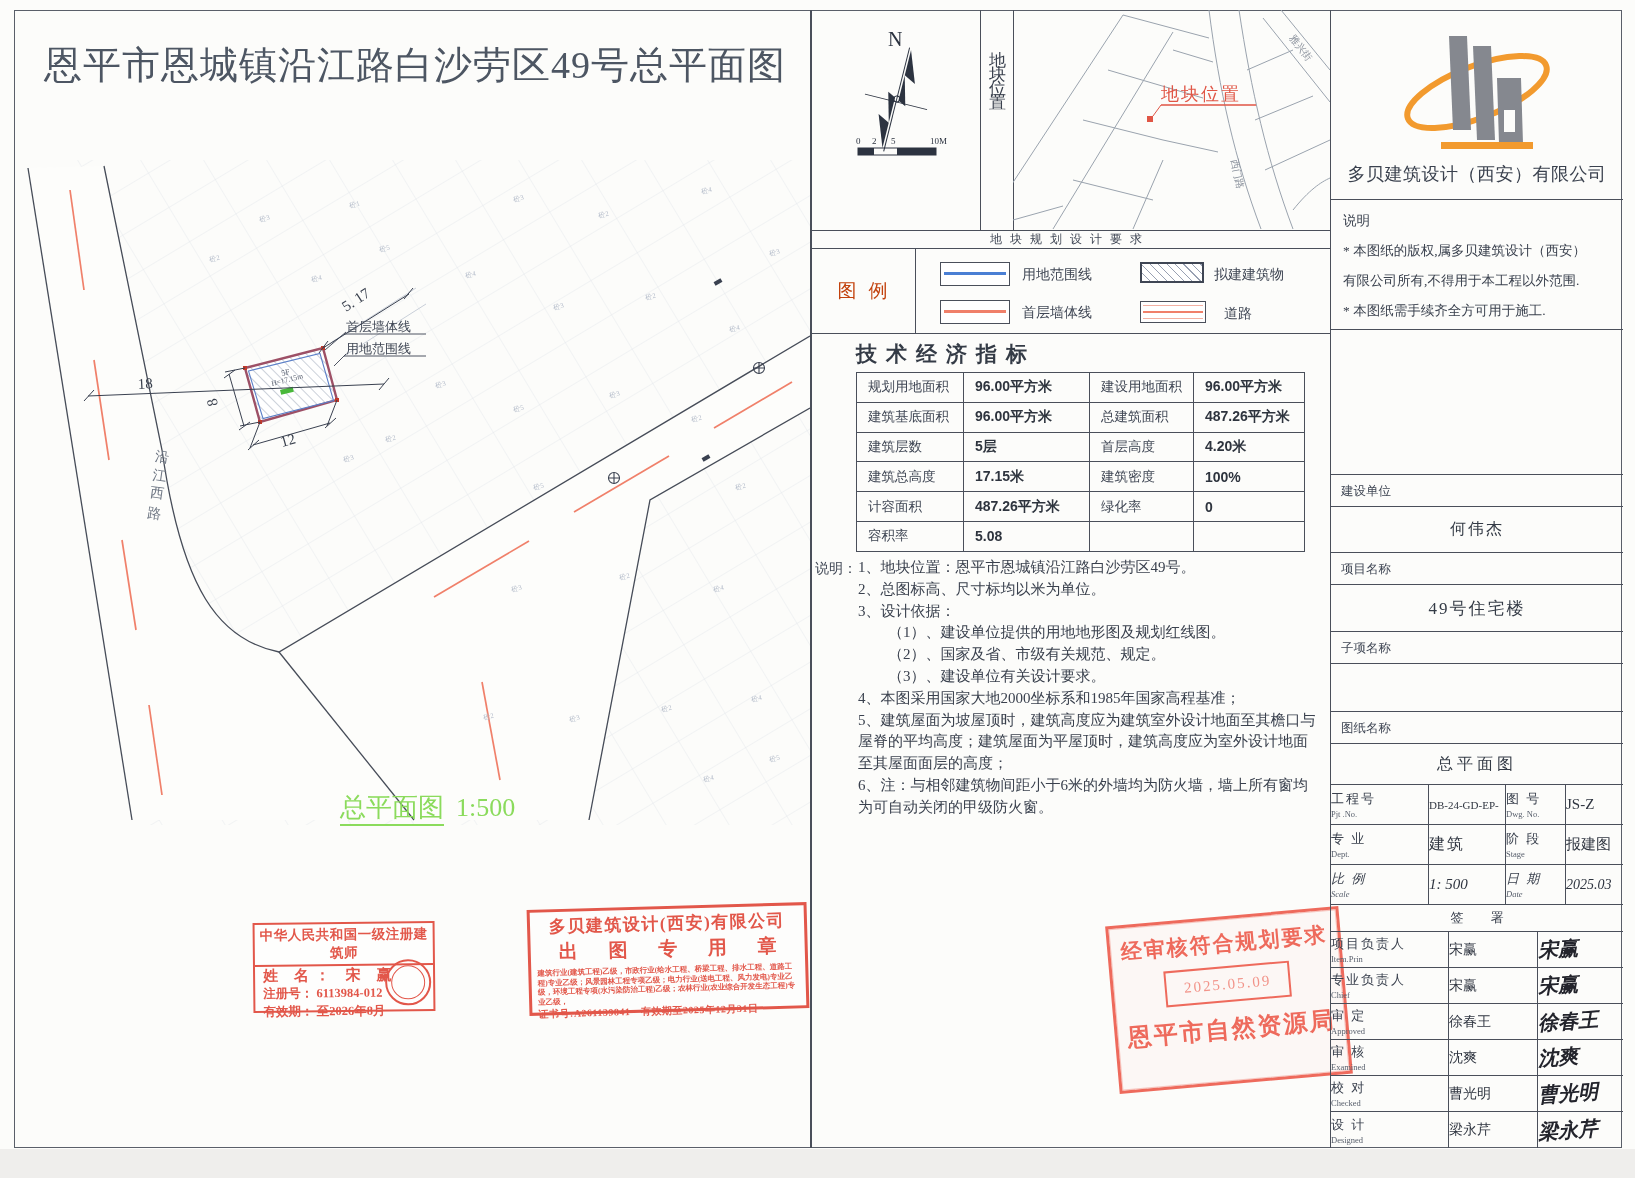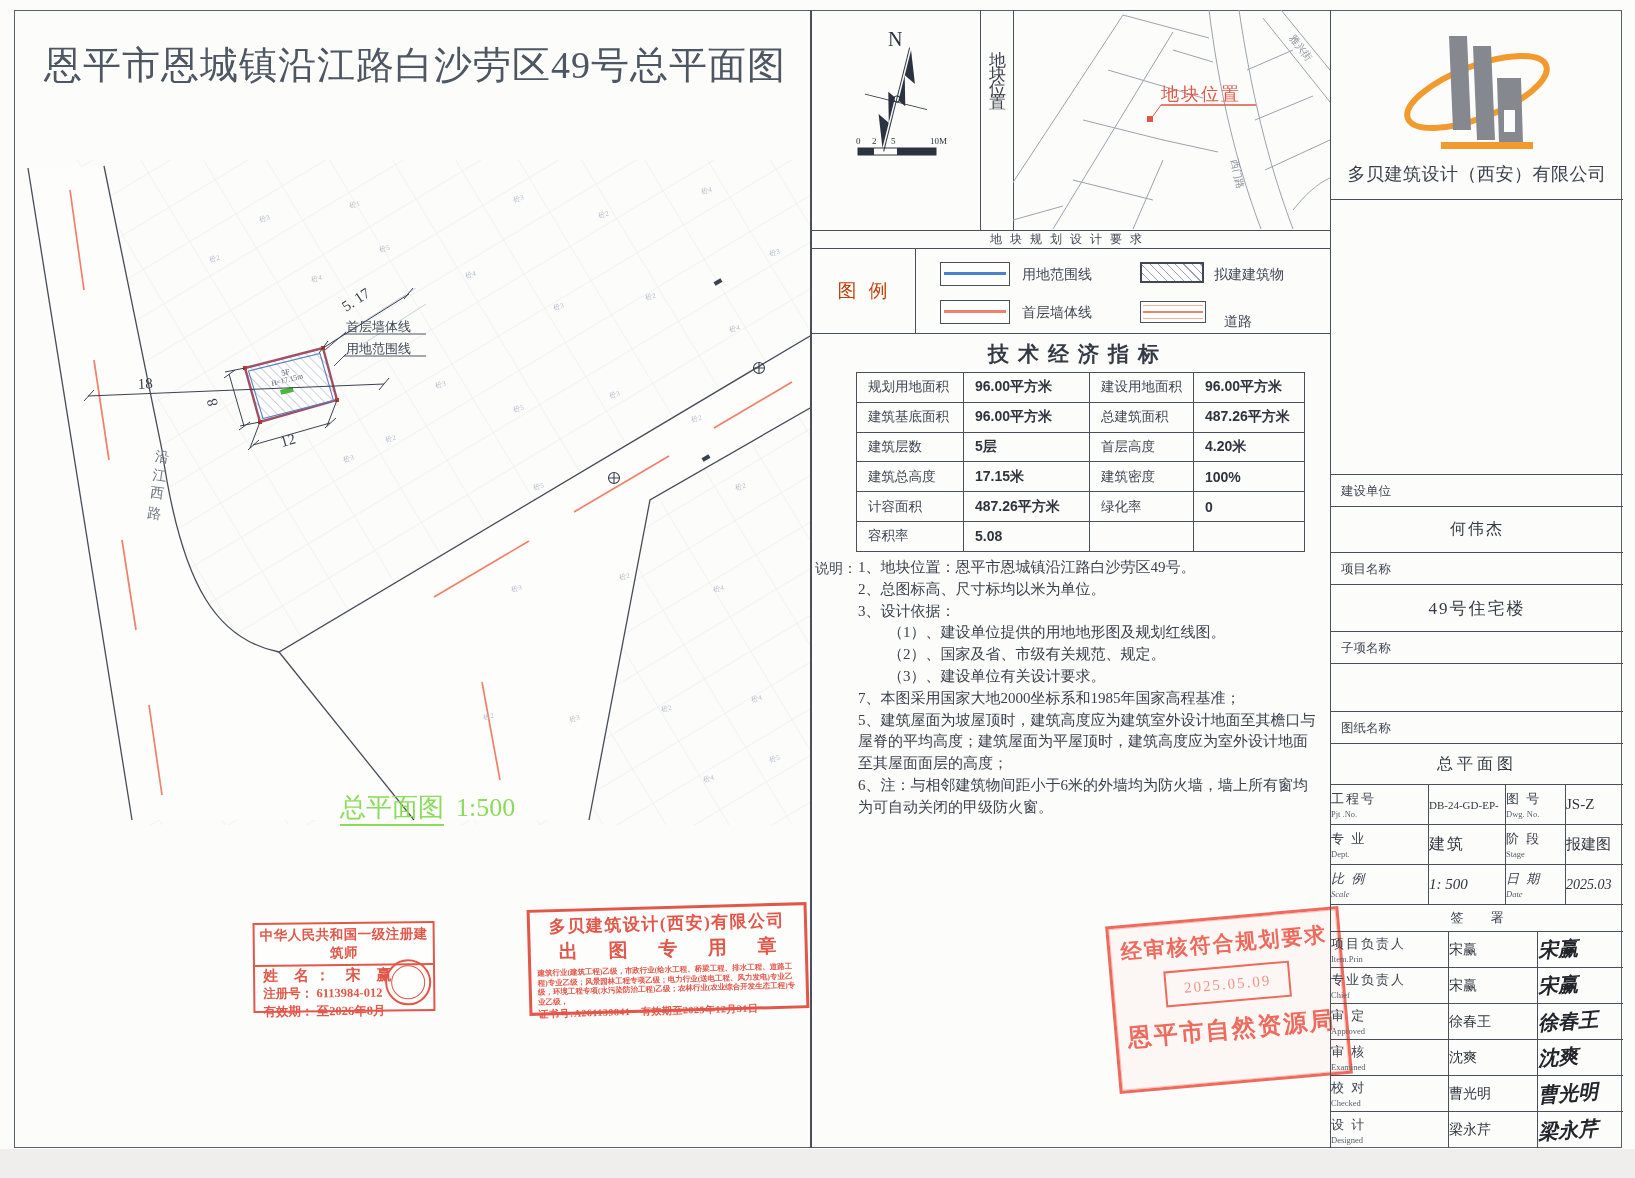--- a/index.html
+++ b/index.html
@@ -32,21 +32,21 @@
                 font-size:19px;letter-spacing:12px;text-indent:12px;display:flex;align-items:center;justify-content:center;color:#c2410c;}
   .leg-sym{position:absolute;width:68px;height:22px;border:1px solid #4a4f5a;background:#fff;}
   .leg-line{position:absolute;left:3px;right:3px;top:9px;height:2.5px;}
   .leg-lab{position:absolute;font-size:14px;color:#3f4654;white-space:nowrap;}
   #leg-hatch{background:repeating-linear-gradient(45deg,#fff 0 5px,#98a0b2 5px 6px);border:2.5px solid #3f4654;width:60px;height:17px;}
   #leg-road{width:64px;height:20px;}
   #leg-road .r1{position:absolute;left:2px;right:2px;top:3px;height:1px;background:#f3b0a2;}
   #leg-road .r2{position:absolute;left:2px;right:2px;top:9px;height:1.8px;background:#f0806a;}
   #leg-road .r3{position:absolute;left:2px;right:2px;bottom:3px;height:1px;background:#f3b0a2;}
   
-  #ind-title{left:856px;top:340px;width:444px;text-align:center;font-size:21px;letter-spacing:9px;color:#343b46;font-weight:bold;}
+  #ind-title{left:856px;top:340px;width:444px;font-size:21px;letter-spacing:9px;color:#343b46;font-weight:bold;}
   #ind-table{left:856px;top:372px;border-collapse:collapse;}
   #ind-table td{border:1.2px solid #4a4f5a;height:28.8px;padding:0 0 0 11px;}
   #ind-table td.lab{width:95px;font-size:13.5px;color:#3f4654;}
   #ind-table td.val{width:114px;font-family:"Liberation Sans",sans-serif;font-size:14px;font-weight:600;color:#2e343e;}
   #ind-table td.lab2{width:92px;font-size:13.5px;color:#3f4654;}
   #ind-table td.val2{width:99px;font-family:"Liberation Sans",sans-serif;font-size:14px;font-weight:600;color:#2e343e;}
   
   #notes-label{left:815px;top:560px;font-size:14px;color:#3f4654;}
   #notes{left:858px;top:557px;width:464px;font-size:15px;line-height:21.8px;color:#3a414e;}
   #notes .ind{padding-left:30px;}
@@ -307,21 +307,21 @@
     <div class="leg-lab" style="left:404px;top:18px;">拟建建筑物</div>
     <div class="leg-sym" style="left:130px;top:52px;">
       <div class="leg-line" style="background:#f0806a;"></div>
     </div>
     <div class="leg-lab" style="left:212px;top:56px;">首层墙体线</div>
     <div class="leg-sym" id="leg-road" style="left:330px;top:53px;">
       <div class="r1"></div>
         <div class="r2"></div>
         <div class="r3"></div>
     </div>
-    <div class="leg-lab" style="left:414px;top:57px;margin-top:8px;">道路</div>
+    <div class="leg-lab" style="left:414px;top:57px;">道路</div>
   </div>
 
   <div class="abs" id="ind-title">技术经济指标</div>
   <table class="abs" id="ind-table">
     <tbody>
         <tr>
           <td class="lab">规划用地面积</td>
           <td class="val">96.00平方米</td>
           <td class="lab2">建设用地面积</td>
           <td class="val2">96.00平方米</td>
@@ -360,21 +360,21 @@
     </table>
 
   <div class="abs" id="notes-label">说明：</div>
   <div class="abs" id="notes">
     <div>1、地块位置：恩平市恩城镇沿江路白沙劳区49号。</div>
     <div>2、总图标高、尺寸标均以米为单位。</div>
     <div>3、设计依据：</div>
     <div class="ind">（1）、建设单位提供的用地地形图及规划红线图。</div>
     <div class="ind">（2）、国家及省、市级有关规范、规定。</div>
     <div class="ind">（3）、建设单位有关设计要求。</div>
-    <div>7、本图采用国家大地2000坐标系和1985年国家高程基准；</div>
+    <div>4、本图采用国家大地2000坐标系和1985年国家高程基准；</div>
     <div>5、建筑屋面为坡屋顶时，建筑高度应为建筑室外设计地面至其檐口与屋脊的平均高度；建筑屋面为平屋顶时，建筑高度应为室外设计地面至其屋面面层的高度；</div>
     <div>6、注：与相邻建筑物间距小于6米的外墙均为防火墙，墙上所有窗均为可自动关闭的甲级防火窗。</div>
   </div>
 
   <div class="abs redstamp" id="stamp-arch">
     <div class="tt">中华人民共和国一级注册建筑师</div>
     <div class="row nm">姓  名： 宋  赢</div>
     <div class="row">注册号： 6113984-012</div>
     <div class="row">有效期： 至2026年8月</div>
     <div id="arch-seal"></div>
@@ -400,20 +400,28 @@
         <ellipse cx="80" cy="66" rx="74" ry="26" fill="none" stroke="#f29a2e" stroke-width="6" transform="rotate(-21 80 66)"></ellipse>
         <polygon points="52,10 70,10 74,104 56,104" fill="#85888f"></polygon>
         <polygon points="76,20 94,20 98,114 80,114" fill="#85888f"></polygon>
         <polygon points="100,52 124,52 126,118 102,118" fill="#85888f"></polygon>
         <rect x="107" y="84" width="11" height="22" fill="#fcfcfa"></rect>
         <rect x="44" y="116" width="92" height="7" fill="#f29a2e"></rect>
       </svg>
       <div id="tb-company">多贝建筑设计（西安）有限公司</div>
     </div>
 
+    <div class="tb-row" style="top:190px;height:130px;">
+      <div id="tb-notice">
+        <div>说明</div>
+        <div>* 本图纸的版权,属多贝建筑设计（西安）</div>
+        <div>有限公司所有,不得用于本工程以外范围.</div>
+        <div>* 本图纸需手续齐全方可用于施工.</div>
+      </div>
+    </div>
     <div class="tb-row" style="top:320px;height:145px;"></div>
     <div class="tb-row tb-label" style="top:465px;height:32px;">建设单位</div>
     <div class="tb-row tb-value" style="top:497px;height:46px;">何伟杰</div>
     <div class="tb-row tb-label" style="top:543px;height:32px;">项目名称</div>
     <div class="tb-row tb-value" style="top:575px;height:47px;font-size:17px;">49号住宅楼</div>
     <div class="tb-row tb-label" style="top:622px;height:32px;">子项名称</div>
     <div class="tb-row tb-value" style="top:654px;height:48px;"></div>
     <div class="tb-row tb-label" style="top:702px;height:32px;">图纸名称</div>
     <div class="tb-row tb-value" style="top:734px;height:41px;letter-spacing:4px;">总平面图</div>
 

